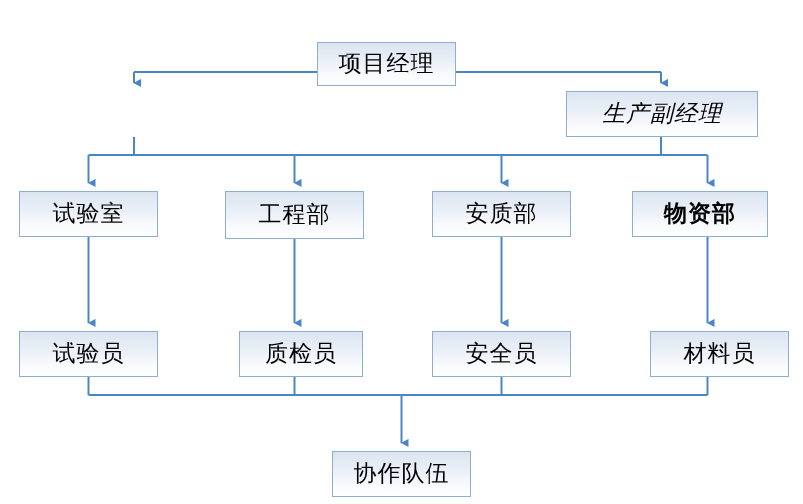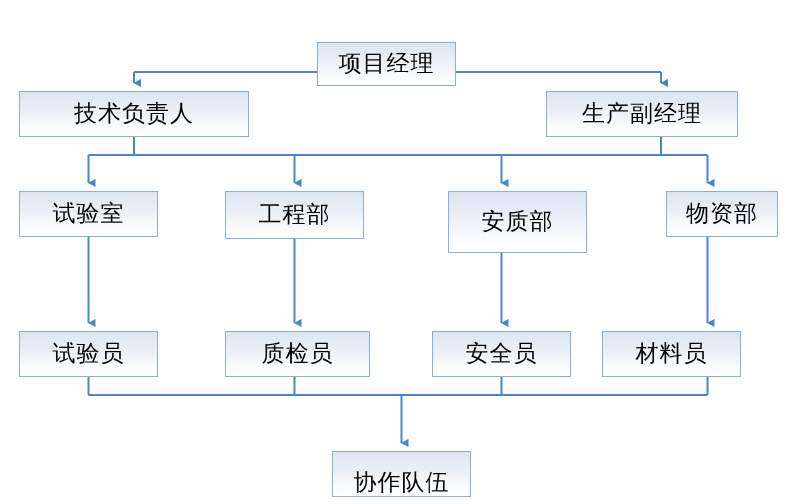--- a/index.html
+++ b/index.html
@@ -83,57 +83,54 @@
       <path d="M88.5,395 L707.5,395"></path>
       <path d="M401.5,395 L401.5,443" marker-end="url(#arrowhead)"></path>
 
     </g>
   </svg>
 
   <div class="node" style="left:317px; top:10px; width:139px; height:44px;margin-top:32px;">
     <span class="node-label">项目经理</span>
   </div>
 
-  <div class="node" style="left:19px; top:91px; width:230px; height:46px;">
-    <span class="node-label">技术负责人</span>
-  </div>
 
-  <div class="node" style="left:546px; top:91px; width:192px; height:46px;">
+  <div class="node" style="left:566px; top:91px; width:192px; height:46px;font-style:italic;">
     <span class="node-label">生产副经理</span>
   </div>
 
   <div class="node" style="left:19px; top:191px; width:139px; height:46px;text-align:center;">
     <span class="node-label">试验室</span>
   </div>
 
   <div class="node" style="left:225px; top:191px; width:139px; height:48px;">
     <span class="node-label">工程部</span>
   </div>
 
-  <div class="node" style="left:448px; top:191px; width:139px; height:62px;">
+  <div class="node" style="left:432px; top:191px; width:139px; height:46px;">
     <span class="node-label">安质部</span>
   </div>
 
-  <div class="node" style="left:666px; top:191px; width:112px; height:46px;">
+  <div class="node" style="left:632px; top:191px; width:136px; height:46px;font-weight:bold;">
     <span class="node-label">物资部</span>
   </div>
 
   <div class="node" style="left:19px; top:331px; width:139px; height:46px;">
     <span class="node-label">试验员</span>
   </div>
 
-  <div class="node" style="left:225px; top:331px; width:145px; height:46px;">
+  <div class="node" style="left:239px; top:331px; width:124px; height:46px;">
     <span class="node-label">质检员</span>
   </div>
 
   <div class="node" style="left:432px; top:331px; width:139px; height:46px;">
     <span class="node-label">安全员</span>
   </div>
 
-  <div class="node" style="left:602px; top:331px; width:139px; height:46px;">
+  <div class="node" style="left:650px; top:331px; width:139px; height:46px;">
     <span class="node-label">材料员</span>
   </div>
 
-  <div class="node" style="left:332px; top:451px; width:139px; height:46px;align-items:flex-end;">
+  <div class="node" style="left:332px; top:451px; width:139px; height:46px;">
     <span class="node-label">协作队伍</span>
   </div>
 
 </div>
 
 </body></html>

